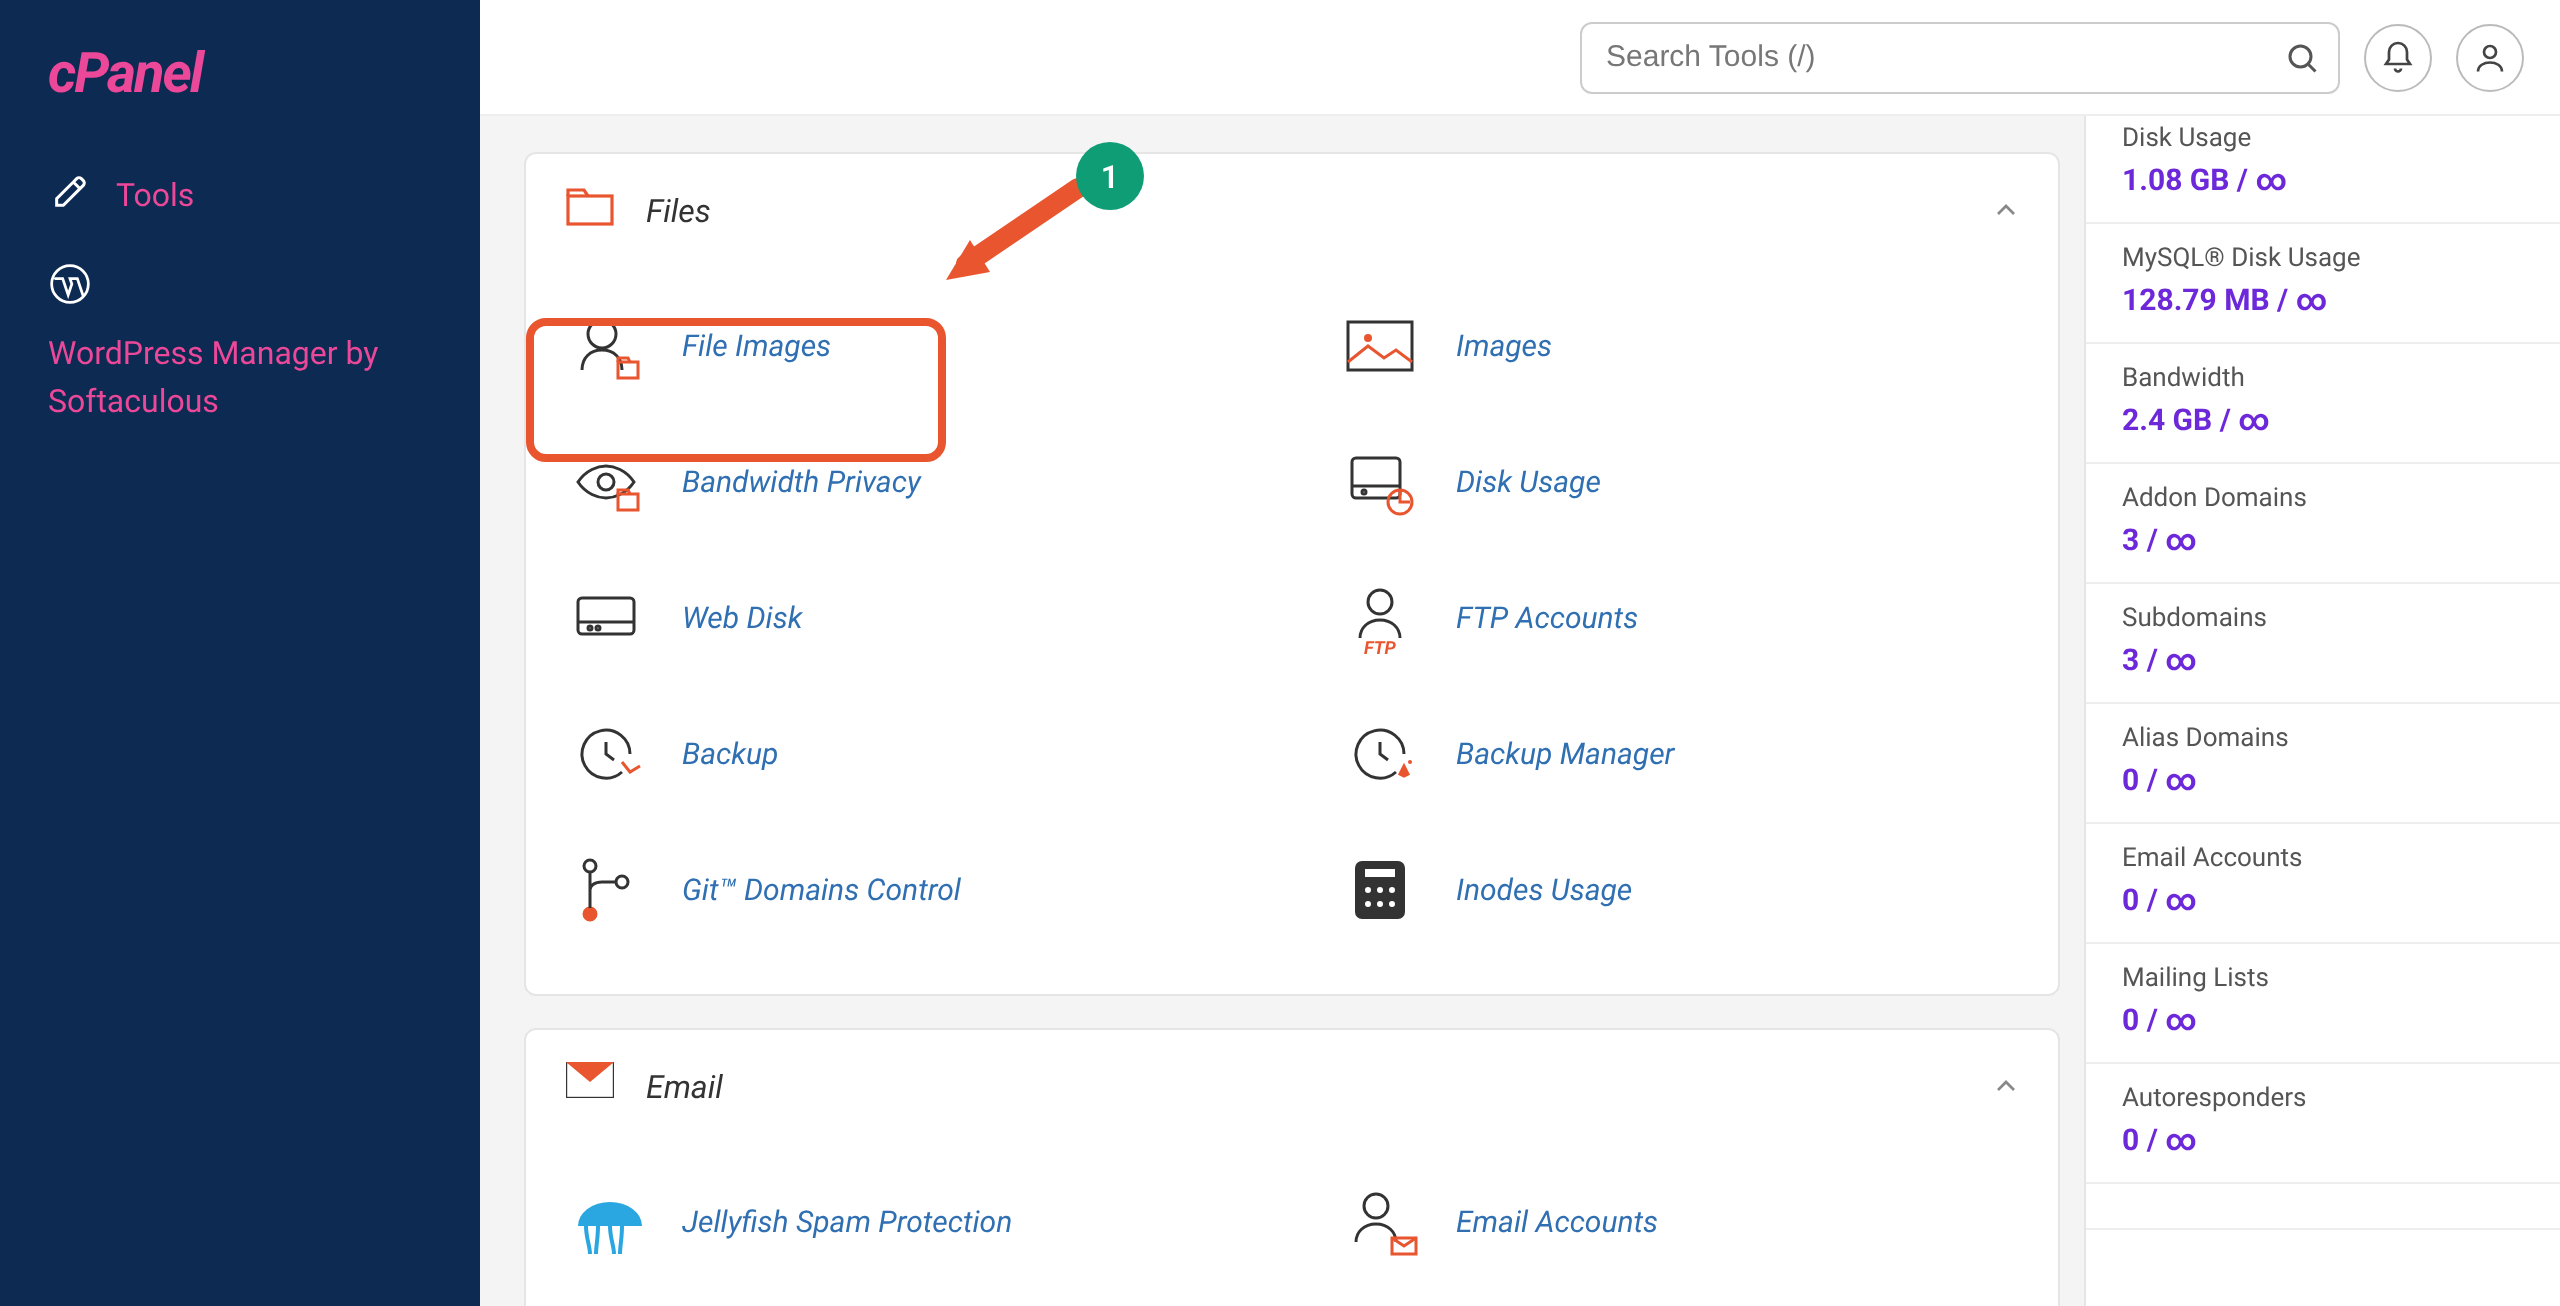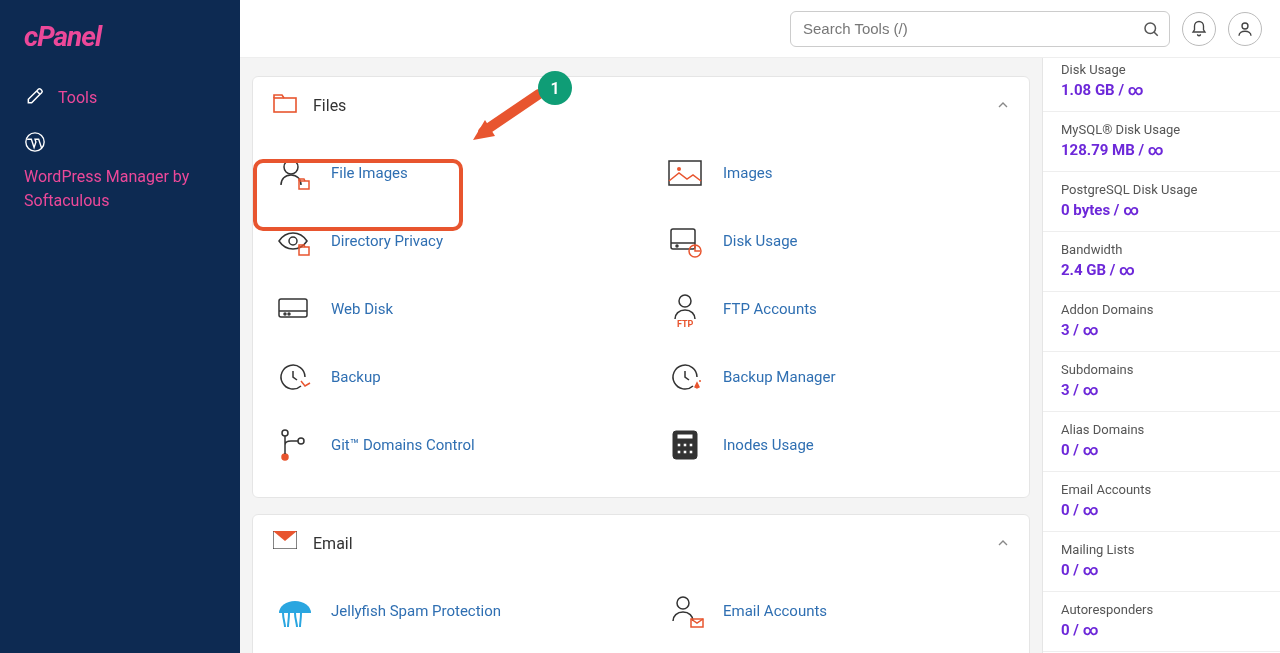--- a/index.html
+++ b/index.html
@@ -13,21 +13,21 @@
 .nav-item-wp { align-items: flex-start; line-height: 1.5; flex-direction: column; }
 
 .topbar { position: absolute; left: 240px; top: 0; right: 0; height: 58px; background: #fff; display: flex; align-items: center; justify-content: flex-end; padding: 16px 18px; gap: 12px; border-bottom: 1px solid #eee; }
 .search-wrap { position: relative; width: 380px; }
 .search-input { width: 100%; height: 36px; border: 1px solid #ccc; border-radius: 6px; padding: 0 40px 0 12px; font-size: 15px; color: #333; }
 .search-input::placeholder { color: #777; }
 .search-icon-btn { position: absolute; right: 8px; top: 7px; width: 22px; height: 22px; display: flex; align-items: center; justify-content: center; color: #555; }
 .circle-btn { width: 34px; height: 34px; border: 1px solid #bbb; border-radius: 50%; display: flex; align-items: center; justify-content: center; cursor: pointer; color: #444; }
 
 .main { position: absolute; left: 240px; top: 58px; right: 0; bottom: 0; display: flex; overflow: hidden; }
-.content { flex: 1; padding: 18px 12px 0 12px; overflow-y: auto; }
+.content { flex: 1; padding: 18px 12px 0 22px; overflow-y: auto; font-style: italic; }
 .group { background: #fff; border: 1px solid #e5e5e5; border-radius: 6px; margin-bottom: 16px; }
 .group-header { display: flex; align-items: center; padding: 16px 20px; gap: 16px; position: relative; cursor: pointer; }
 .group-header .gh-icon { width: 24px; height: 24px; }
 .group-header .gh-title { font-size: 16px; color: #333; }
 .group-header .chevron { position: absolute; right: 18px; color: #888; }
 .group-body { padding: 6px 0 18px; display: grid; grid-template-columns: 1fr 1fr; column-gap: 8px; }
 .app-item { display: flex; align-items: center; gap: 18px; padding: 14px 20px; cursor: pointer; }
 .app-icon { width: 40px; height: 40px; display: flex; align-items: flex-end; justify-content: center; flex-shrink: 0; }
 .app-label { color: #2f6fb2; font-size: 15px; }
 
@@ -134,21 +134,21 @@
         </div>
         <div class="app-item">
           <span class="app-icon">
               <svg width="40" height="40" viewBox="0 0 40 40" fill="none" stroke="#333" stroke-width="1.5">
                 <path d="M6 20c4-6 10-8 14-8s10 2 14 8c-4 6-10 8-14 8s-10-2-14-8z"></path>
                 <circle cx="20" cy="20" r="4"></circle>
                 <rect x="26" y="26" width="10" height="8" stroke="#e8552f"></rect>
                 <path d="M26 26v-2h5l1 2" stroke="#e8552f"></path>
               </svg>
             </span>
-          <span class="app-label">Directory Privacy</span>
+          <span class="app-label">Bandwidth Privacy</span>
         </div>
         <div class="app-item">
           <span class="app-icon">
               <svg width="40" height="40" viewBox="0 0 40 40" fill="none" stroke="#333" stroke-width="1.5">
                 <rect x="6" y="8" width="24" height="20" rx="2"></rect>
                 <path d="M6 22h24"></path>
                 <circle cx="12" cy="25" r="1"></circle>
                 <circle cx="30" cy="30" r="6" stroke="#e8552f"></circle>
                 <path d="M30 24v6h5" stroke="#e8552f"></path>
               </svg>
@@ -279,24 +279,20 @@
   <div class="stats">
     <div class="stat-row" style="padding-top:4px;">
       <div class="stat-label">Disk Usage</div>
       <div class="stat-value">1.08 GB / ∞</div>
     </div>
     <div class="stat-row">
       <div class="stat-label">MySQL® Disk Usage</div>
       <div class="stat-value">128.79 MB / ∞</div>
     </div>
     <div class="stat-row">
-      <div class="stat-label">PostgreSQL Disk Usage</div>
-      <div class="stat-value">0 bytes / ∞</div>
-    </div>
-    <div class="stat-row">
       <div class="stat-label">Bandwidth</div>
       <div class="stat-value">2.4 GB / ∞</div>
     </div>
     <div class="stat-row">
       <div class="stat-label">Addon Domains</div>
       <div class="stat-value">3 / ∞</div>
     </div>
     <div class="stat-row">
       <div class="stat-label">Subdomains</div>
       <div class="stat-value">3 / ∞</div>

